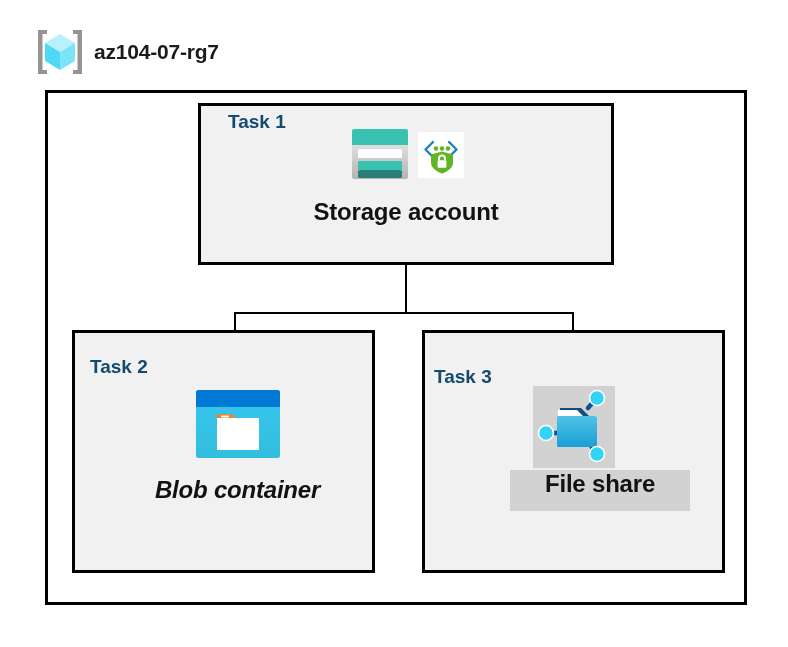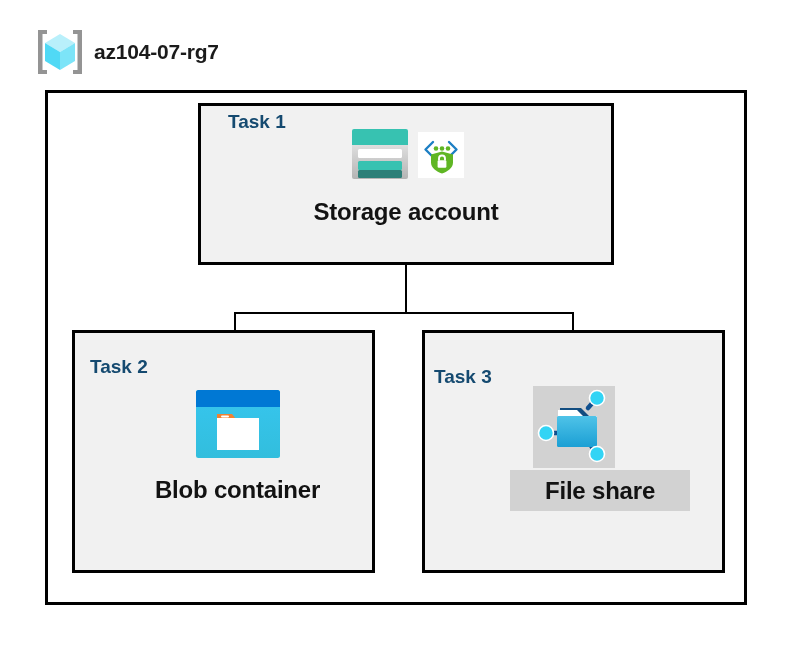--- a/index.html
+++ b/index.html
@@ -116,20 +116,21 @@
     gap: 7px;
     height: 74px;
   }
   #storage-caption { margin-top: 6px; }
 
   
   #blob-node {
     left: 150px;
     top: 388px;
     width: 175px;
+    font-style: italic;
   }
   #blob-caption { margin-top: 16px; }
   #fs-icon-plate {
     position: absolute;
     left: 533px;
     top: 386px;
     width: 82px;
     height: 82px;
     background: #d2d2d2;
   }
@@ -148,21 +149,20 @@
     width: 82px;
     height: 82px;
   }
   #fileshare-caption {
     position: absolute;
     left: 510px;
     top: 470px;
     width: 180px;
     height: 41px;
     display: flex;
-    align-items: center;
     justify-content: center;
   }
 </style>
 </head>
 <body>
 
 <div id="canvas">
 
   <div id="header">
     <svg id="rg-icon" viewBox="0 0 52 52">

